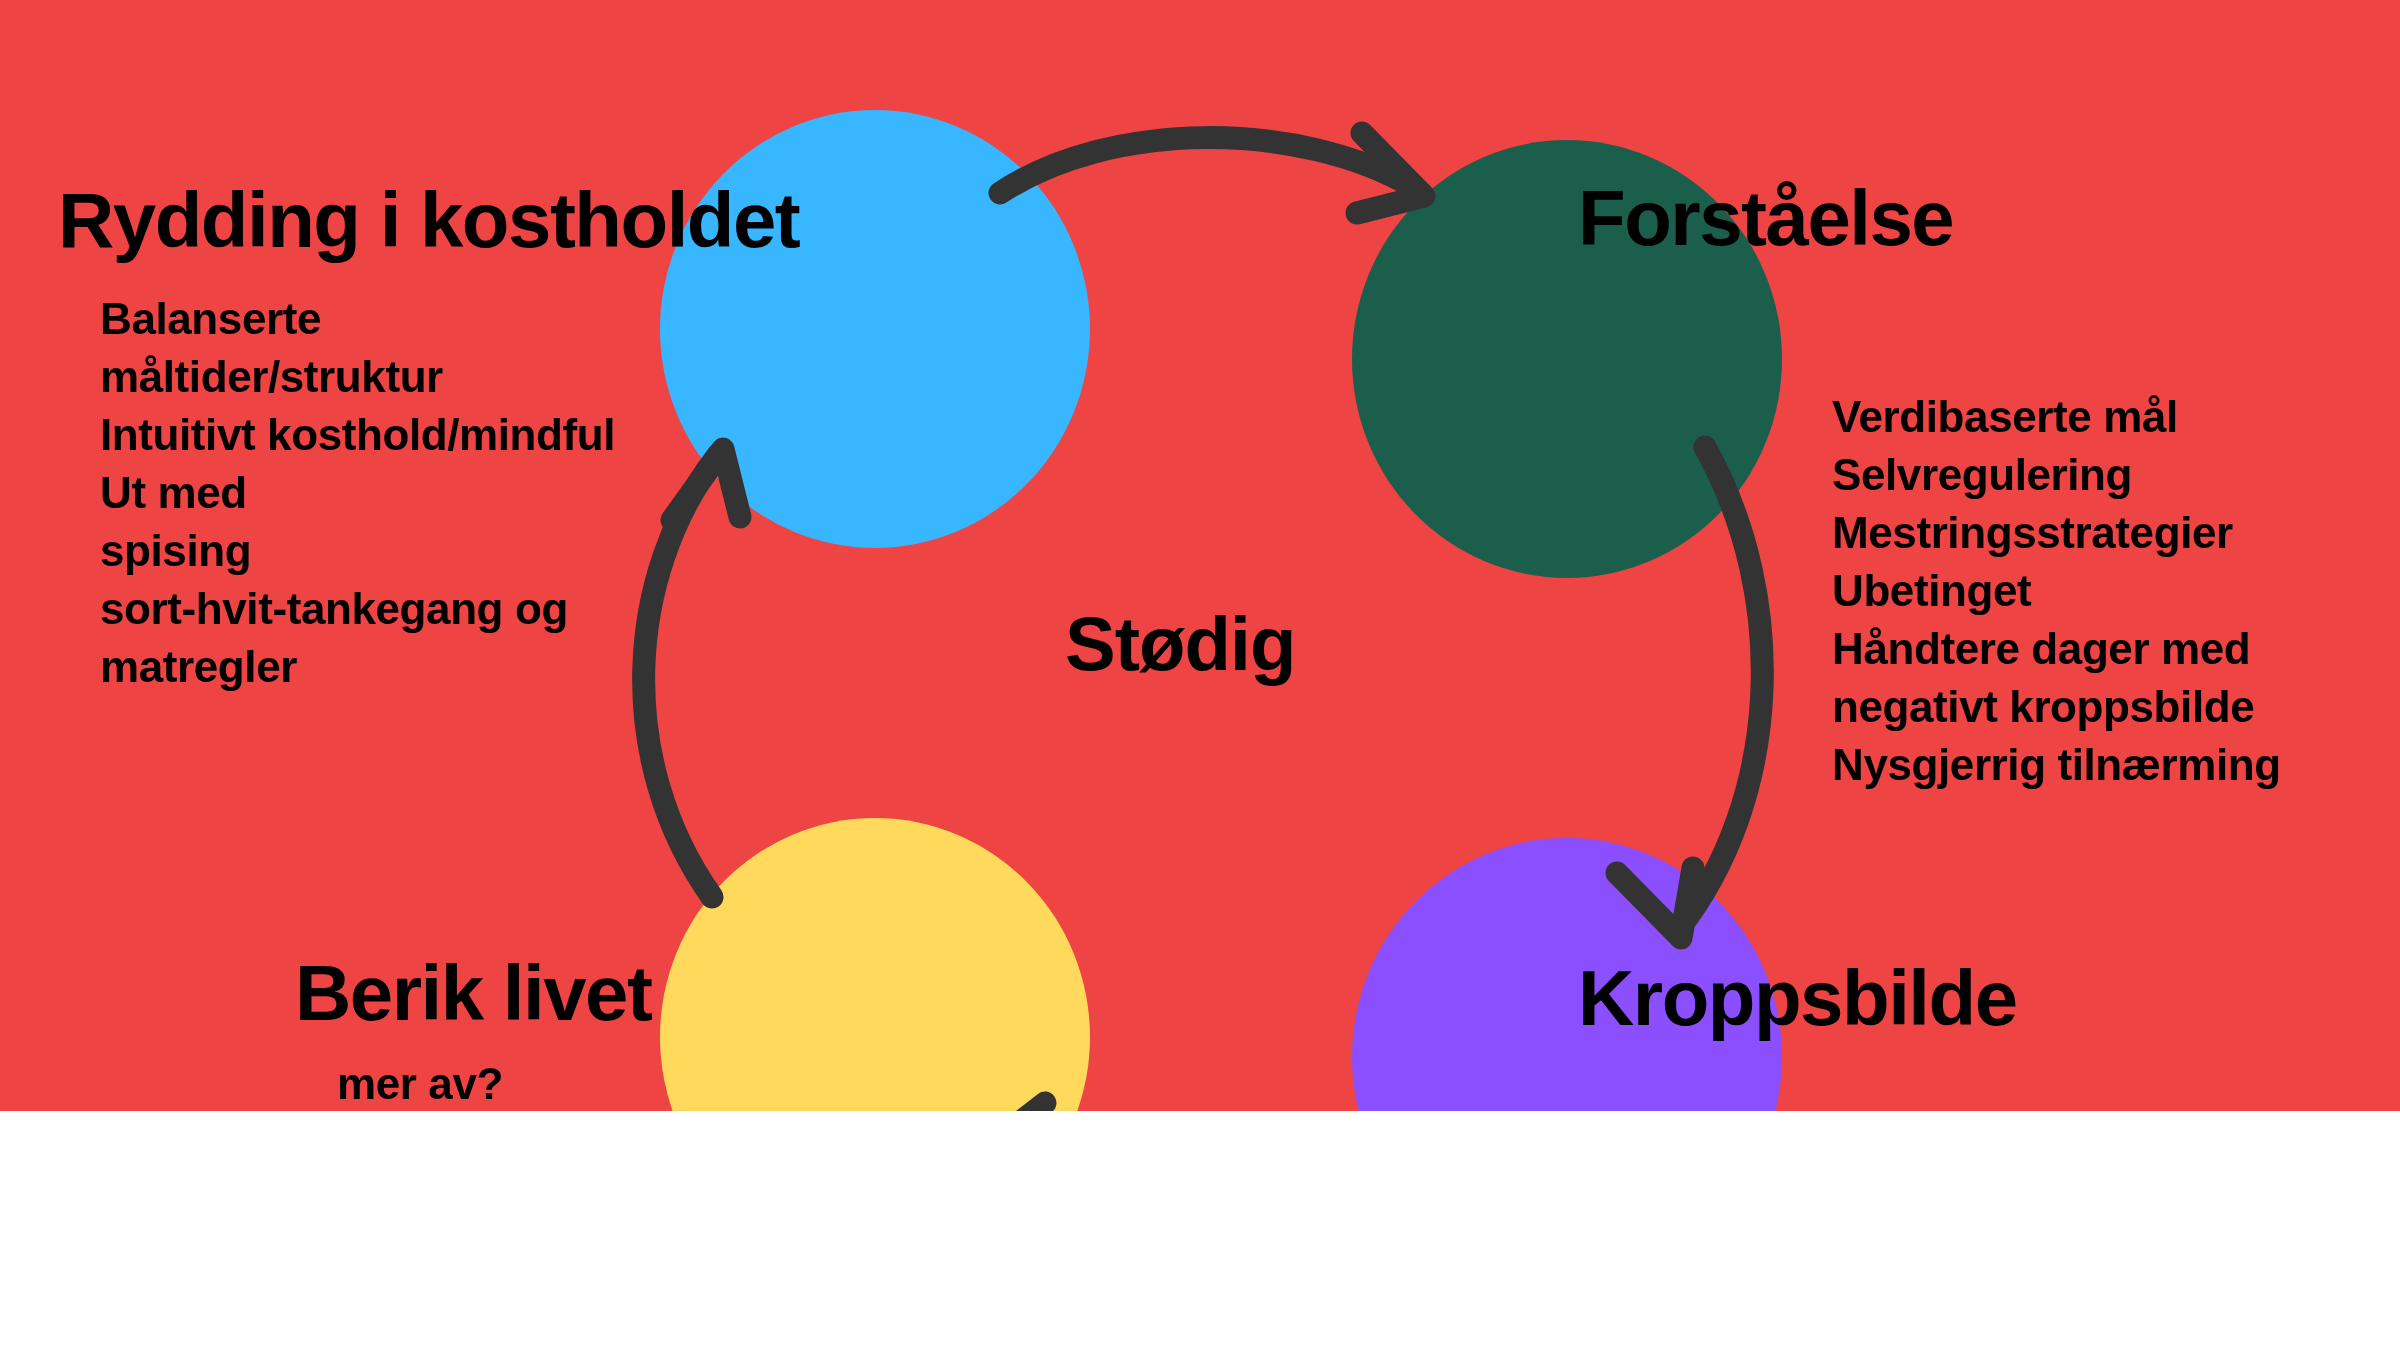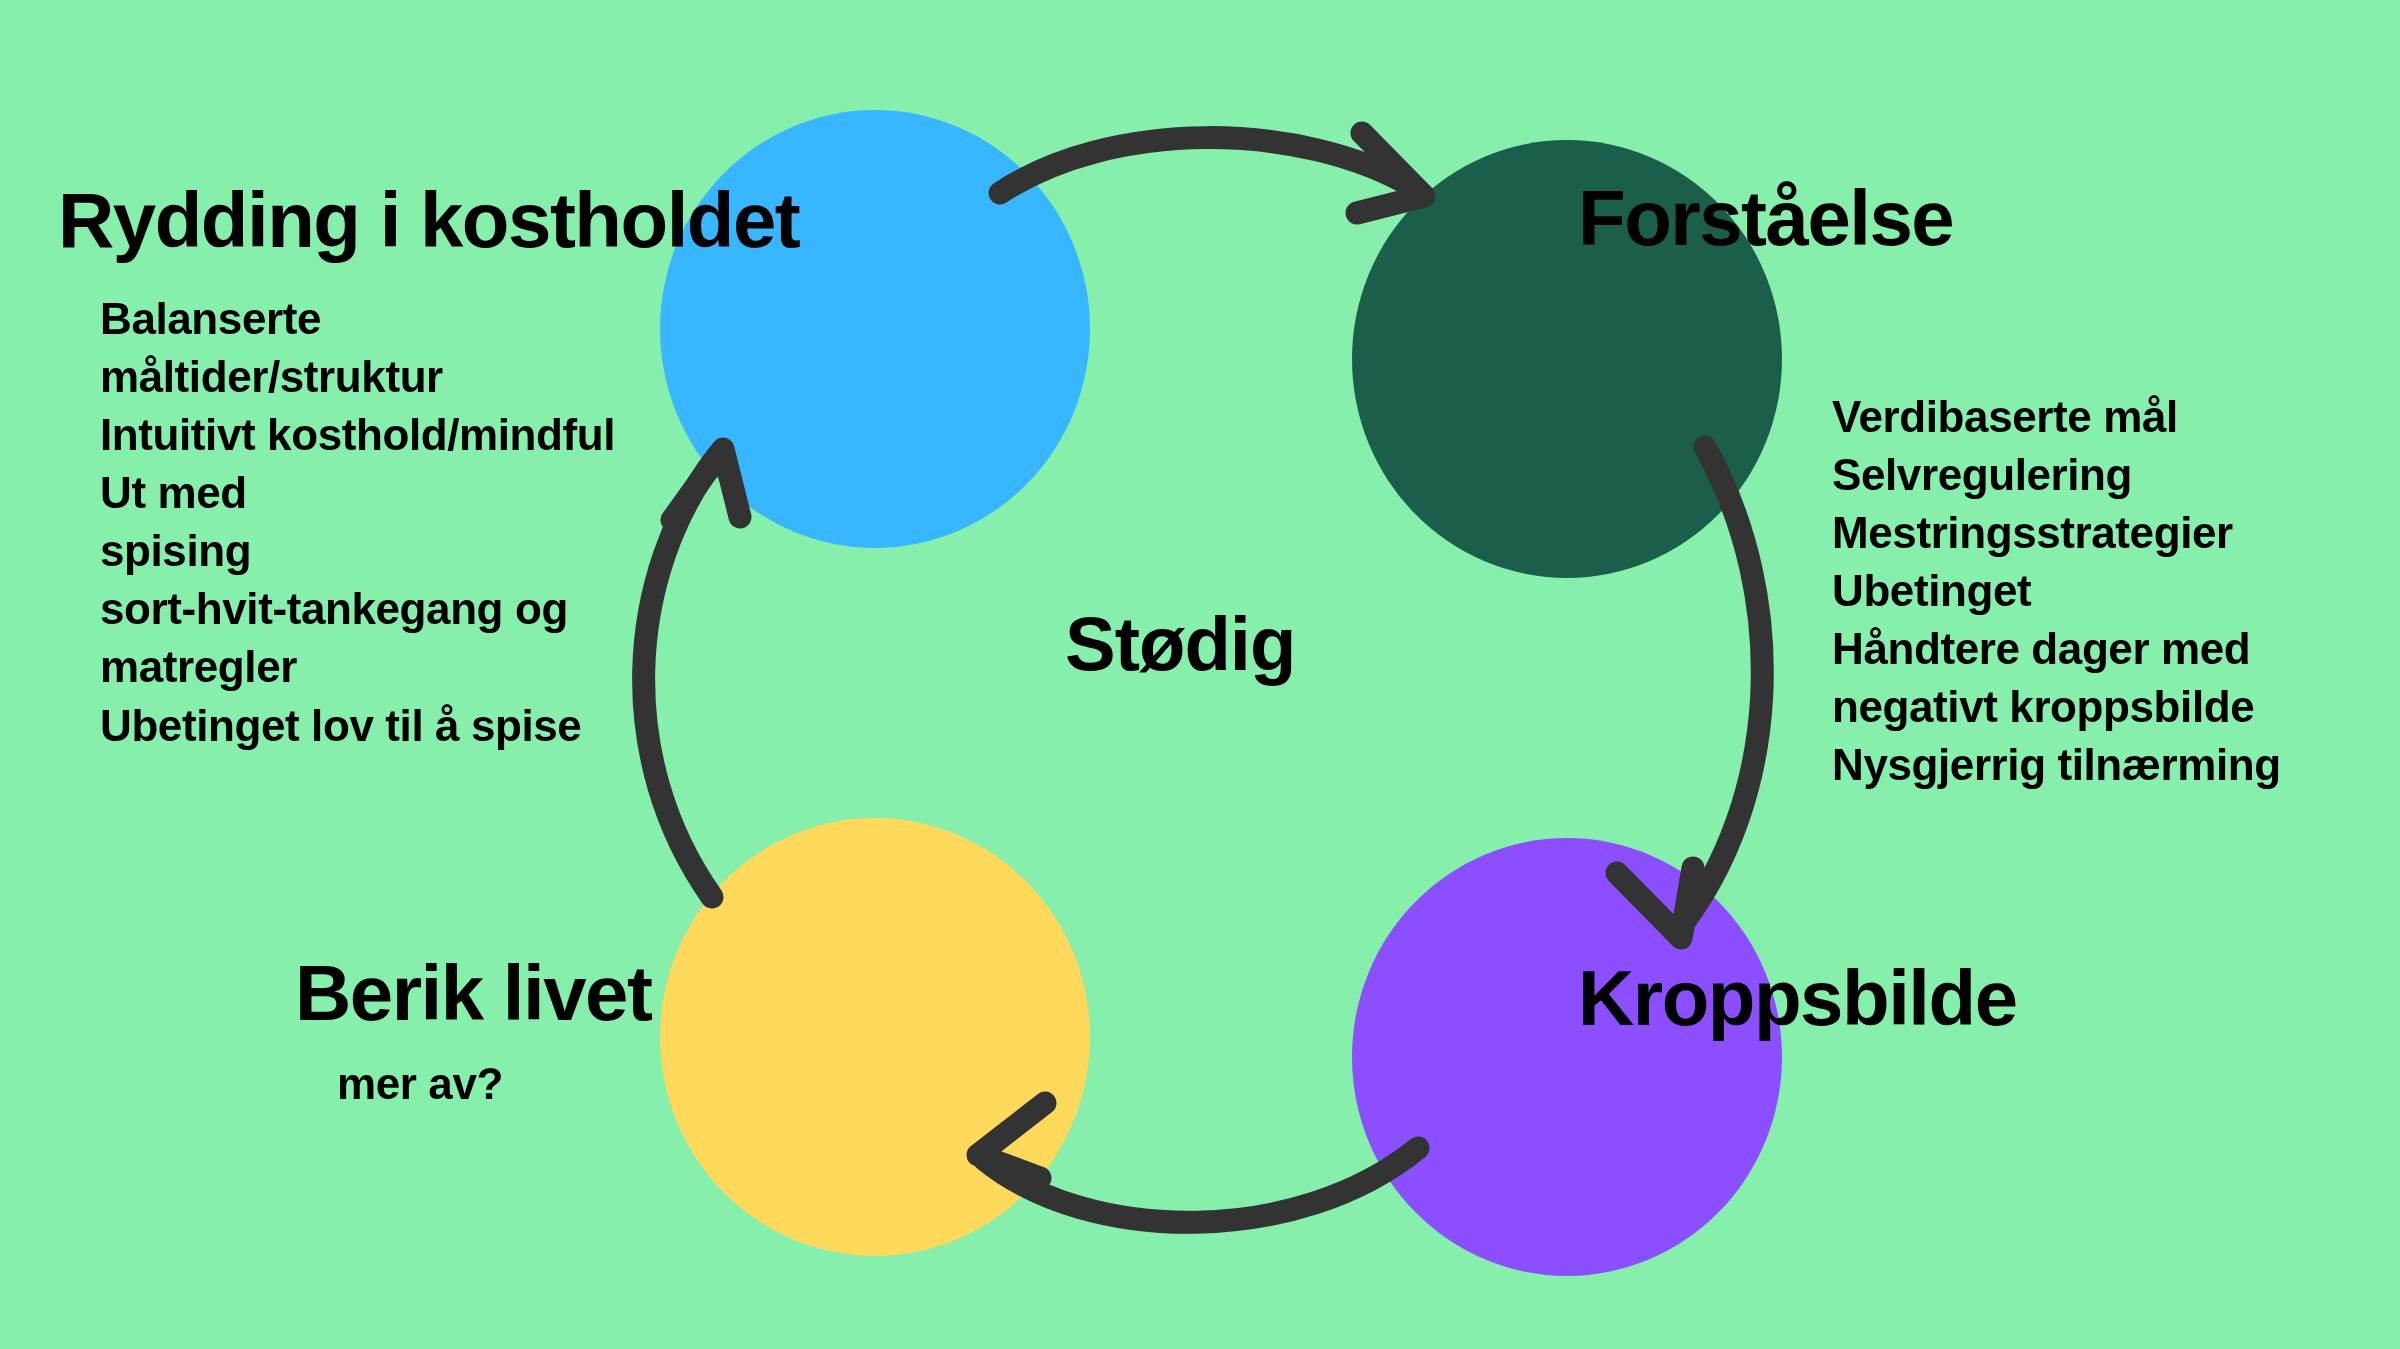--- a/index.html
+++ b/index.html
@@ -3,22 +3,22 @@
 <meta charset="utf-8">
 <style>
   html, body {
     margin: 0;
     padding: 0;
     background: #ffffff;
   }
   #canvas {
     position: relative;
     width: 2400px;
-    height: 1349px;
-    background: #86efac;
+    height: 1111px;
+    background: #ef4444;
     overflow: hidden;
     font-family: "Liberation Sans", sans-serif;
     color: #000000;
   }
   #arrow-layer {
     position: absolute;
     left: 0;
     top: 0;
     width: 2400px;
     height: 1349px;
@@ -114,21 +114,20 @@
   <div class="heading" id="heading-top-left">Rydding i kostholdet</div>
 
   <div class="sub-block" id="sub-top-left">
     <span class="sub-line">Balanserte</span>
     <span class="sub-line">måltider/struktur</span>
     <span class="sub-line">Intuitivt kosthold/mindful</span>
     <span class="sub-line">Ut med</span>
     <span class="sub-line">spising</span>
     <span class="sub-line">sort-hvit-tankegang og</span>
     <span class="sub-line">matregler</span>
-    <span class="sub-line">Ubetinget lov til å spise</span>
   </div>
 
   <div class="heading" id="heading-top-right">Forståelse</div>
 
   <div class="sub-block" id="sub-top-right">
     <span class="sub-line">Verdibaserte mål</span>
     <span class="sub-line">Selvregulering</span>
     <span class="sub-line">Mestringsstrategier</span>
     <span class="sub-line">Ubetinget</span>
     <span class="sub-line">Håndtere dager med</span>

